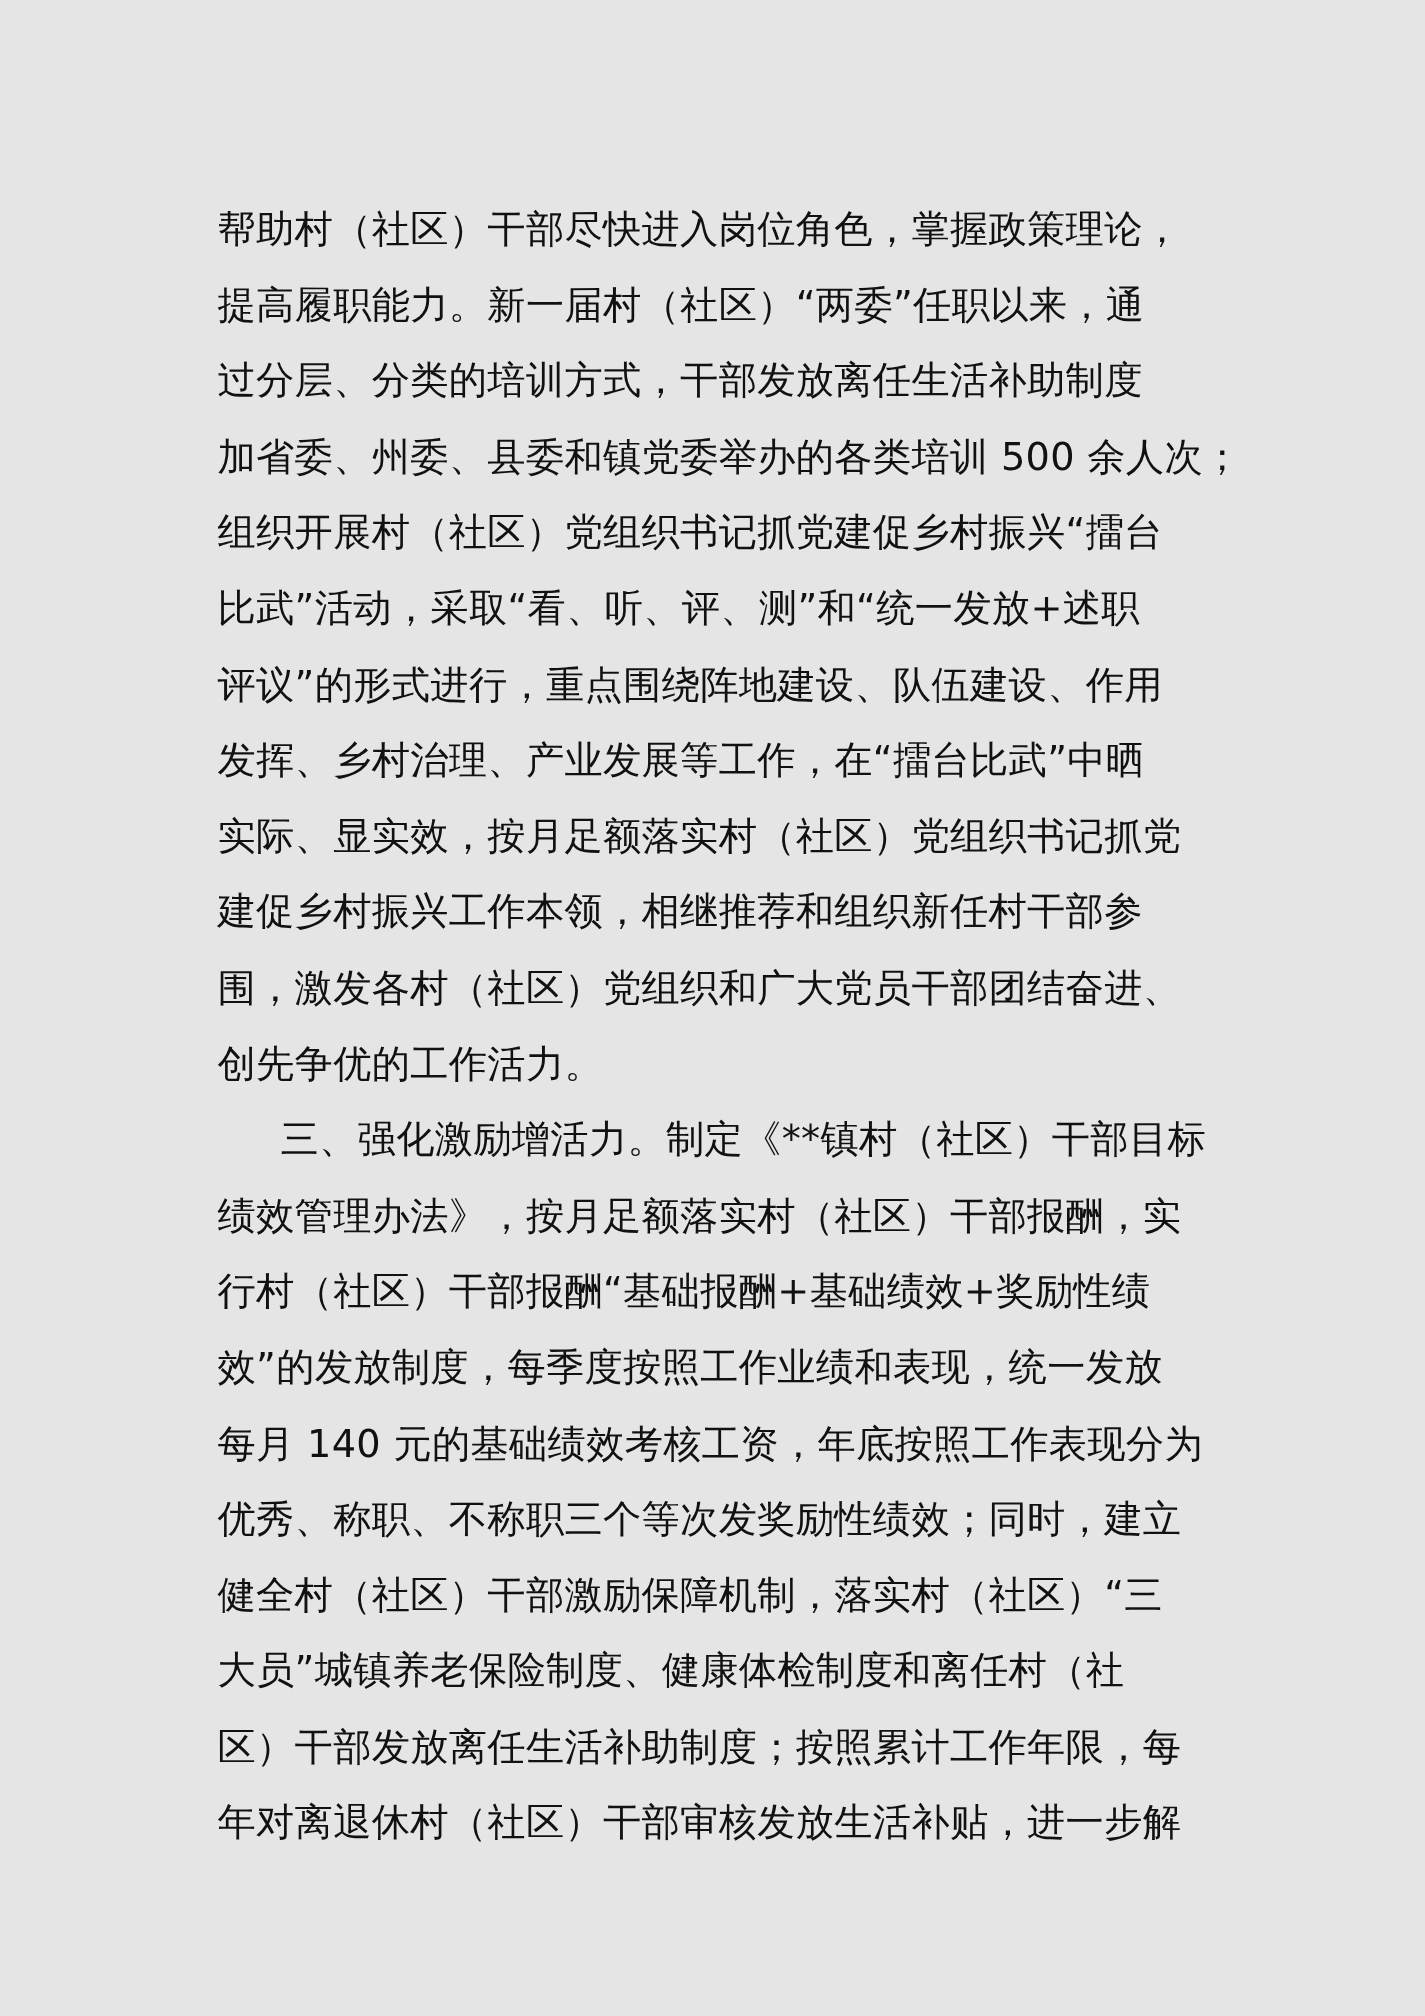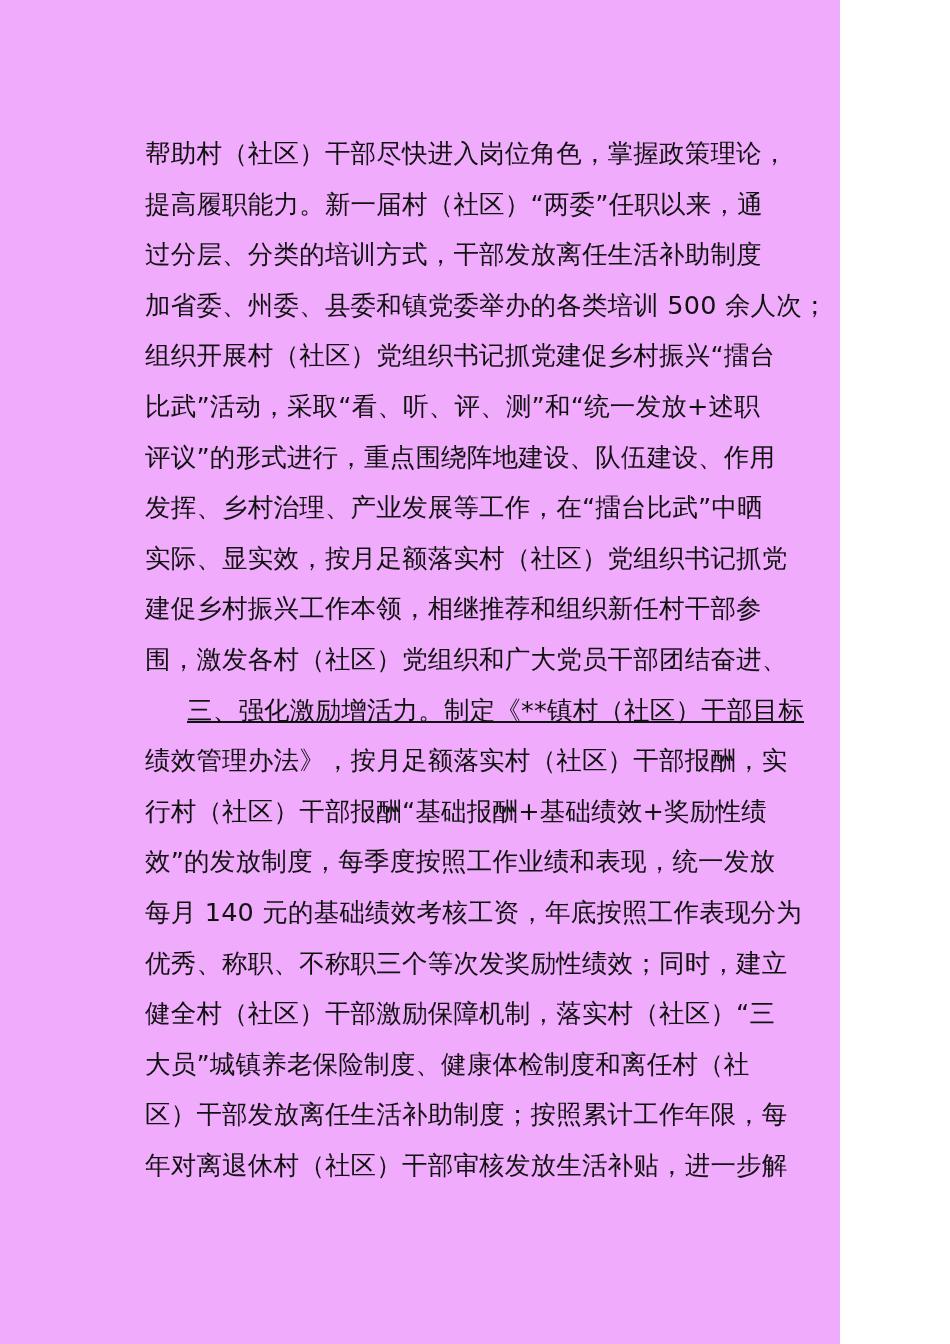--- a/index.html
+++ b/index.html
@@ -12,60 +12,60 @@
       height: 1344px;
       position: relative;
       overflow: hidden;
       font-family: "DejaVu Sans", "Liberation Sans", sans-serif;
       color: #111111;
     }
     .page {
       position: absolute;
       left: 0;
       top: 0;
-      width: 840px;
+      width: 950px;
       height: 1344px;
-      background: #f0abfc;
+      background: #e5e5e5;
     }
     .text-block {
       position: absolute;
       left: 145px;
       top: 128px;
       width: 680px;
     }
     .line {
       height: 50.6px;
       line-height: 50.6px;
       font-size: 25.5px;
       white-space: nowrap;
       letter-spacing: 0.2px;
     }
     .line.indent {
       padding-left: 42px;
-      text-decoration: underline;
     }
   </style>
 </head>
 <body>
 
 <div class="page">
   <div class="text-block">
 
     <div>
       <div class="line">帮助村（社区）干部尽快进入岗位角色，掌握政策理论，</div>
       <div class="line">提高履职能力。新一届村（社区）“两委”任职以来，通</div>
       <div class="line">过分层、分类的培训方式，干部发放离任生活补助制度</div>
       <div class="line">加省委、州委、县委和镇党委举办的各类培训 500 余人次；</div>
       <div class="line">组织开展村（社区）党组织书记抓党建促乡村振兴“擂台</div>
       <div class="line">比武”活动，采取“看、听、评、测”和“统一发放+述职</div>
       <div class="line">评议”的形式进行，重点围绕阵地建设、队伍建设、作用</div>
       <div class="line">发挥、乡村治理、产业发展等工作，在“擂台比武”中晒</div>
       <div class="line">实际、显实效，按月足额落实村（社区）党组织书记抓党</div>
       <div class="line">建促乡村振兴工作本领，相继推荐和组织新任村干部参</div>
       <div class="line">围，激发各村（社区）党组织和广大党员干部团结奋进、</div>
+      <div class="line">创先争优的工作活力。</div>
     </div>
 
     <div>
       <div class="line indent">三、强化激励增活力。制定《**镇村（社区）干部目标</div>
       <div class="line">绩效管理办法》，按月足额落实村（社区）干部报酬，实</div>
       <div class="line">行村（社区）干部报酬“基础报酬+基础绩效+奖励性绩</div>
       <div class="line">效”的发放制度，每季度按照工作业绩和表现，统一发放</div>
       <div class="line">每月 140 元的基础绩效考核工资，年底按照工作表现分为</div>
       <div class="line">优秀、称职、不称职三个等次发奖励性绩效；同时，建立</div>
       <div class="line">健全村（社区）干部激励保障机制，落实村（社区）“三</div>

